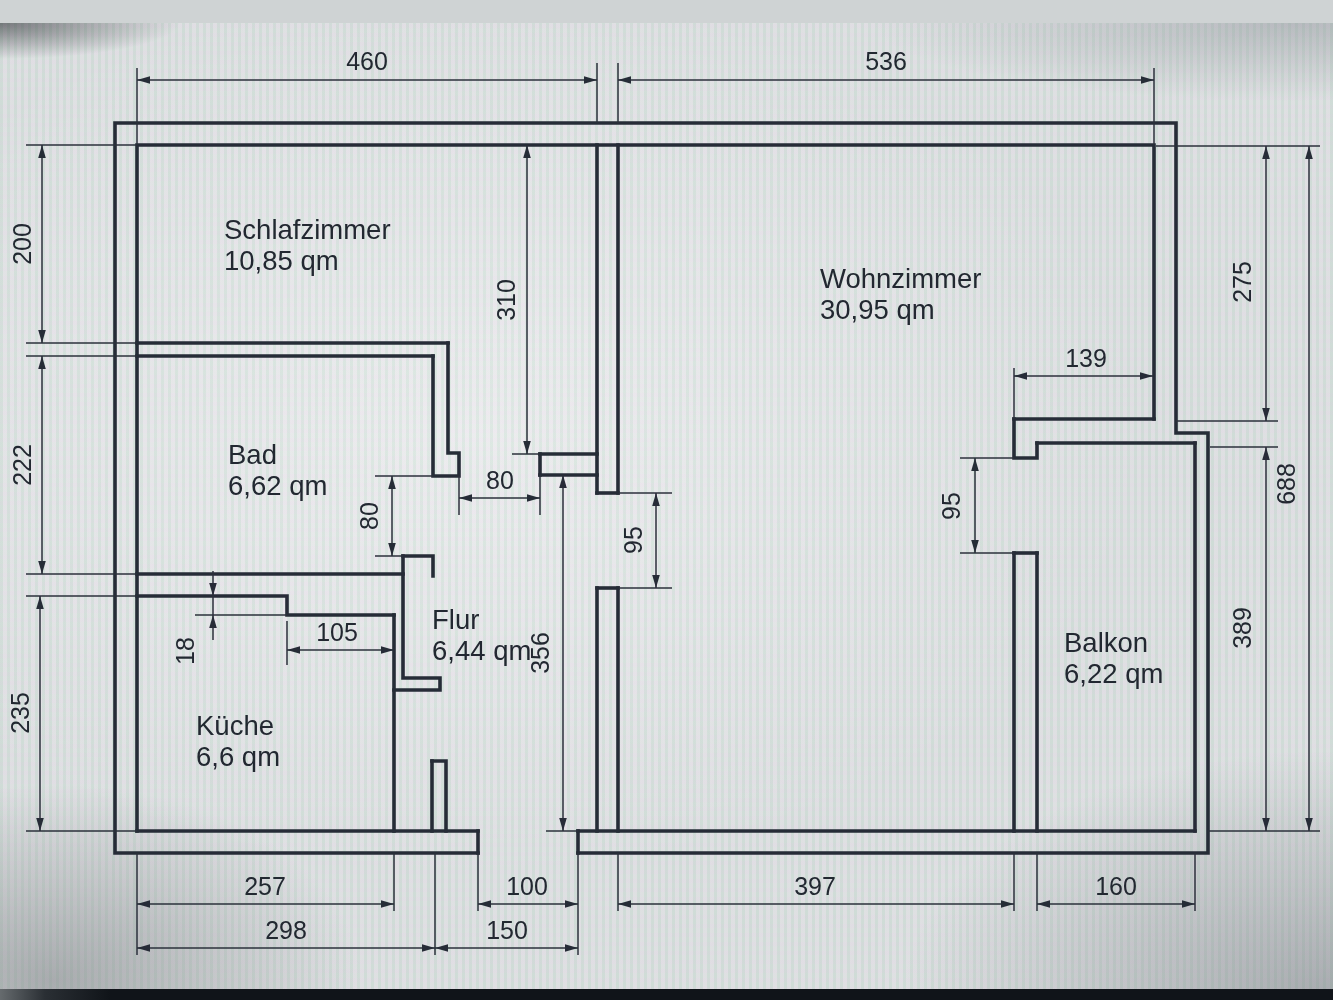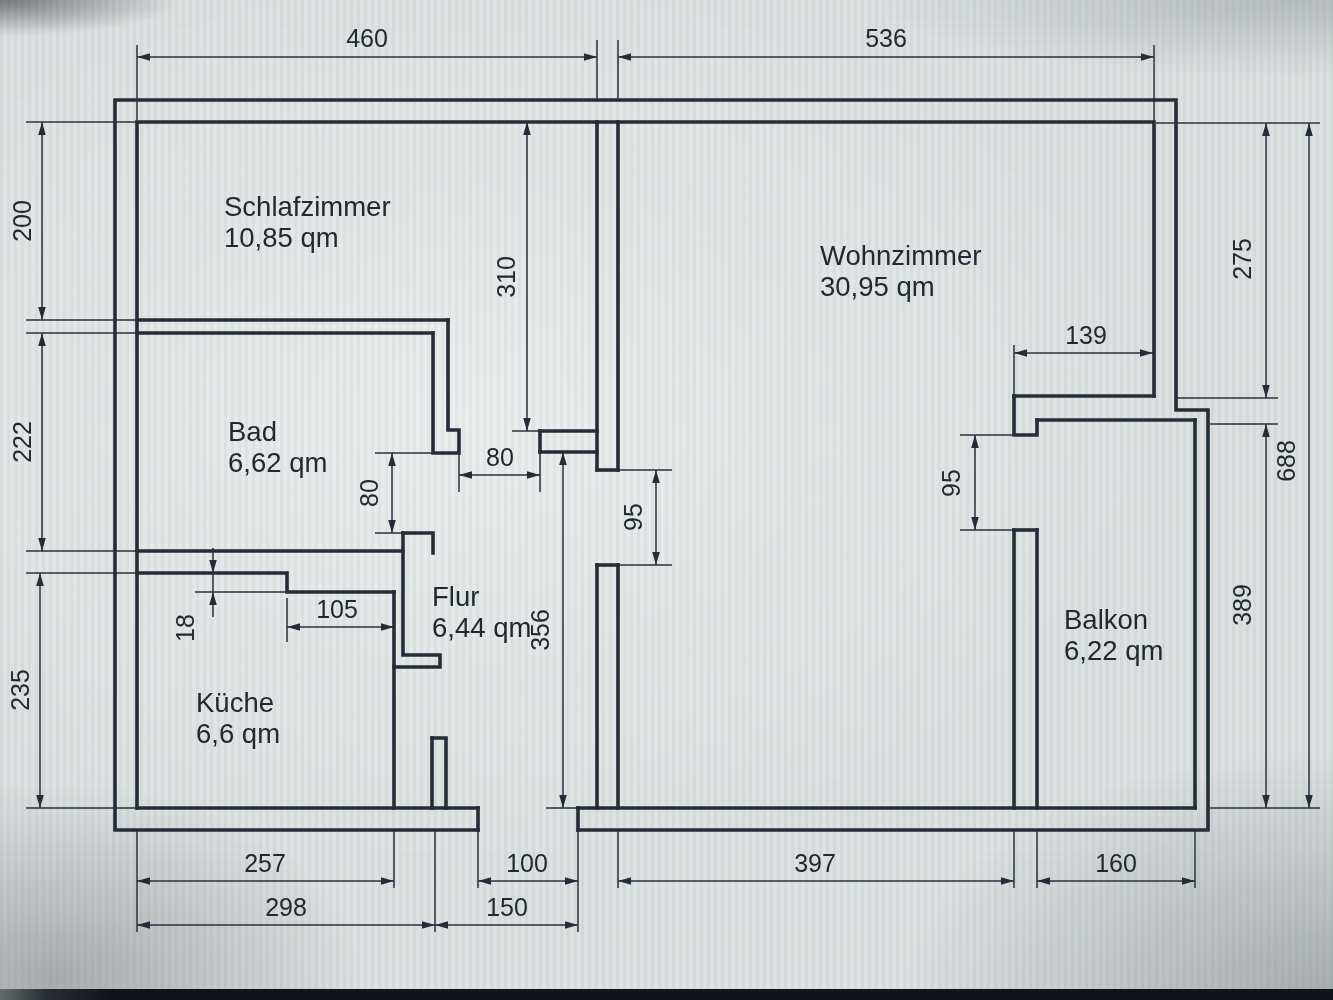--- a/index.html
+++ b/index.html
@@ -6,21 +6,21 @@
   html,body{margin:0;padding:0;width:1333px;height:1000px;overflow:hidden;
     font-family:"Liberation Sans",sans-serif;background:#cfd3d4;}
   .screen{position:absolute;inset:0;background-color:#dcdfe0;
     background-image:
       radial-gradient(300px 60px at 0% 0%, rgba(35,39,43,.55), rgba(35,39,43,0) 60%),
       radial-gradient(700px 130px at 97% 0%, rgba(125,133,138,.40), rgba(125,133,138,0) 60%),
       radial-gradient(1100px 700px at 4% 98%, rgba(115,120,123,.50), rgba(115,120,123,0) 28%),
       radial-gradient(900px 520px at 100% 100%, rgba(100,106,112,.45), rgba(100,106,112,0) 48%),
       repeating-linear-gradient(90deg, rgba(160,205,180,.17) 0 3px, rgba(242,228,242,.19) 3px 7px),
       repeating-linear-gradient(0deg, rgba(216,196,222,.11) 0 4px, rgba(196,223,206,.11) 4px 9px),
-      radial-gradient(ellipse 950px 620px at 35% 42%, rgba(255,255,255,.55), rgba(255,255,255,0) 72%);}
+      radial-gradient(ellipse 950px 620px at 35% 42%, rgba(255,255,255,.55), rgba(255,255,255,0) 72%); margin-top: 23px;}
   svg{position:absolute;inset:0;}
   .wall{fill:none;stroke:#262c37;stroke-width:3.6;stroke-linecap:square;stroke-linejoin:miter;}
   .ext,.dim{fill:none;stroke:#2b313b;stroke-width:1.5;}
   .arr{fill:#262c37;stroke:none;}
   text{fill:#222831;}
   .dimtxt{font-size:25px;}
   .roomtxt{font-size:27.5px;}
   .bezel{position:absolute;left:0;bottom:0;width:100%;height:11px;
     background:linear-gradient(90deg,#666b6e 0,#2a2f34 45px,#101419 110px,#101419 100%);}
 </style>

